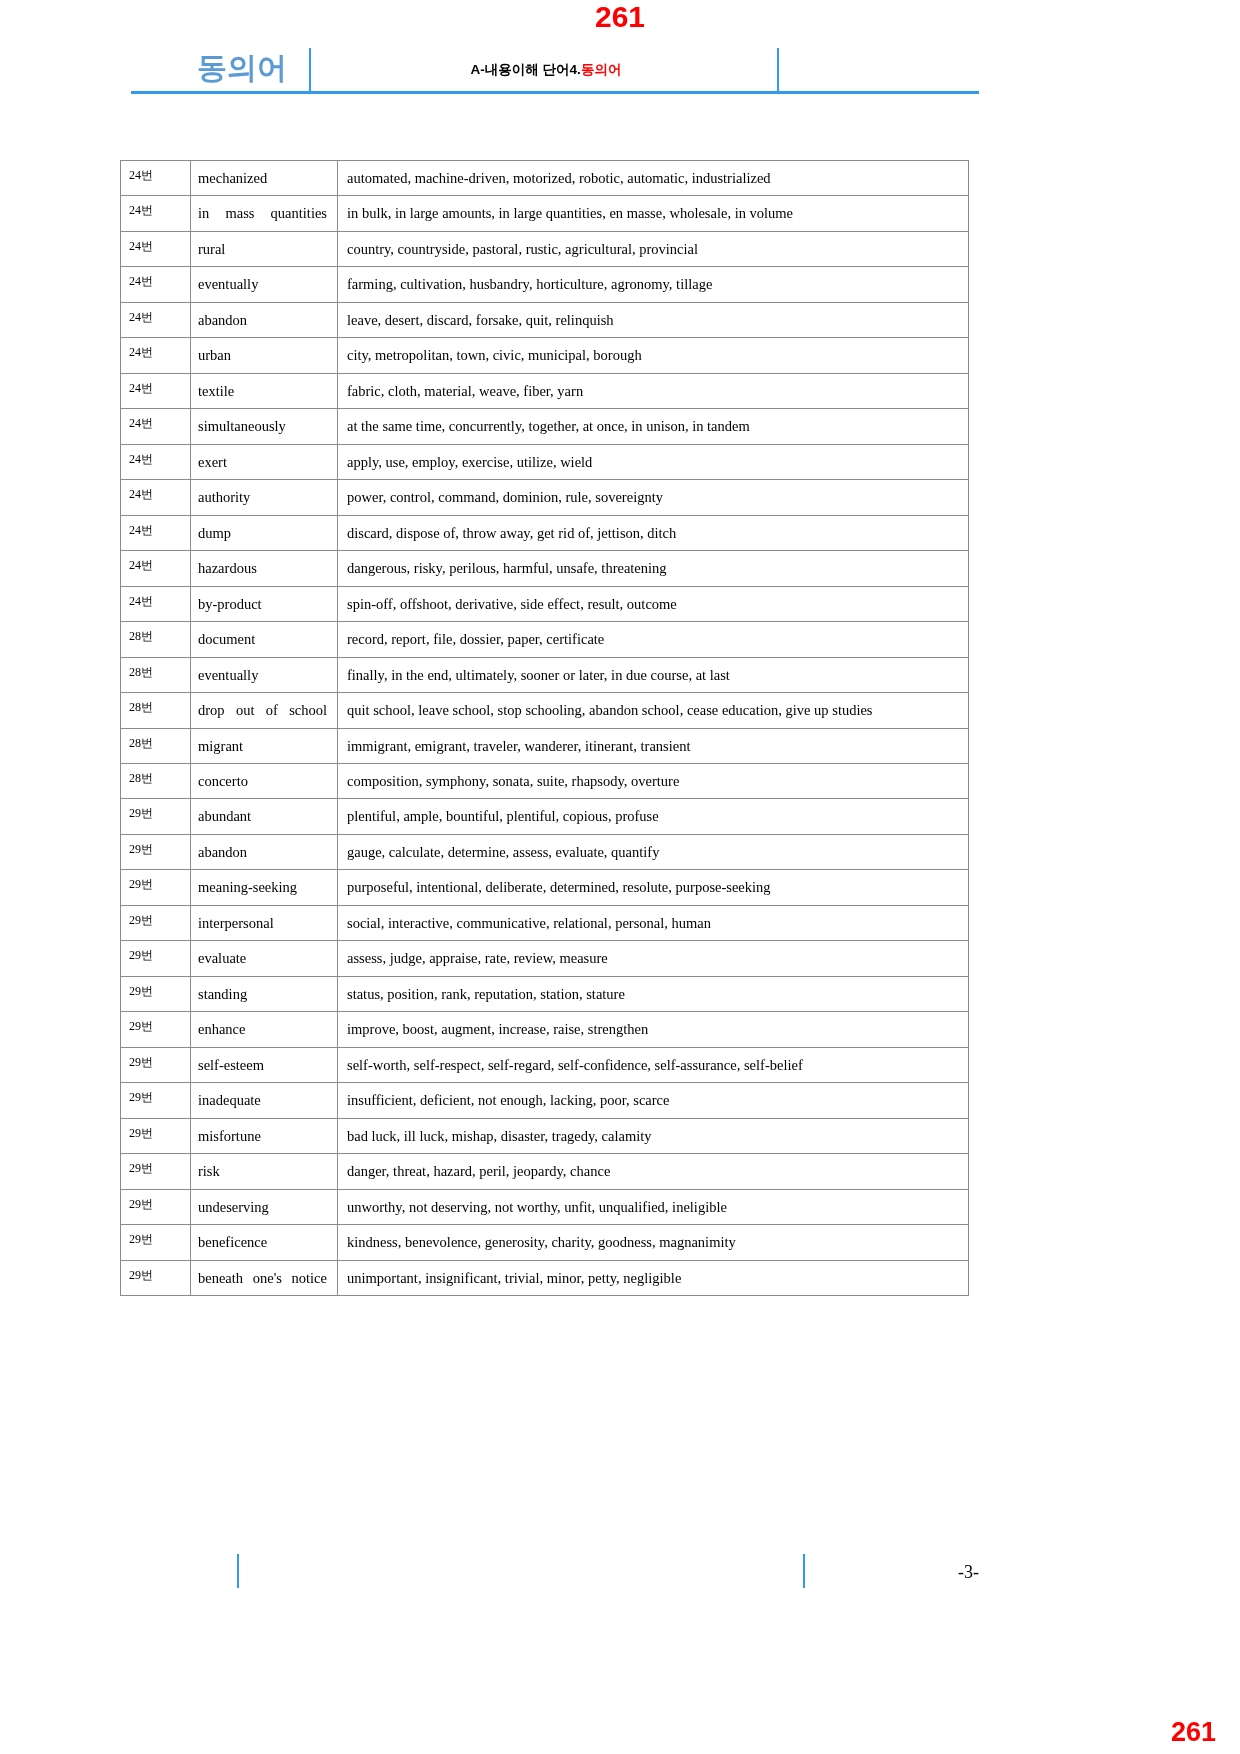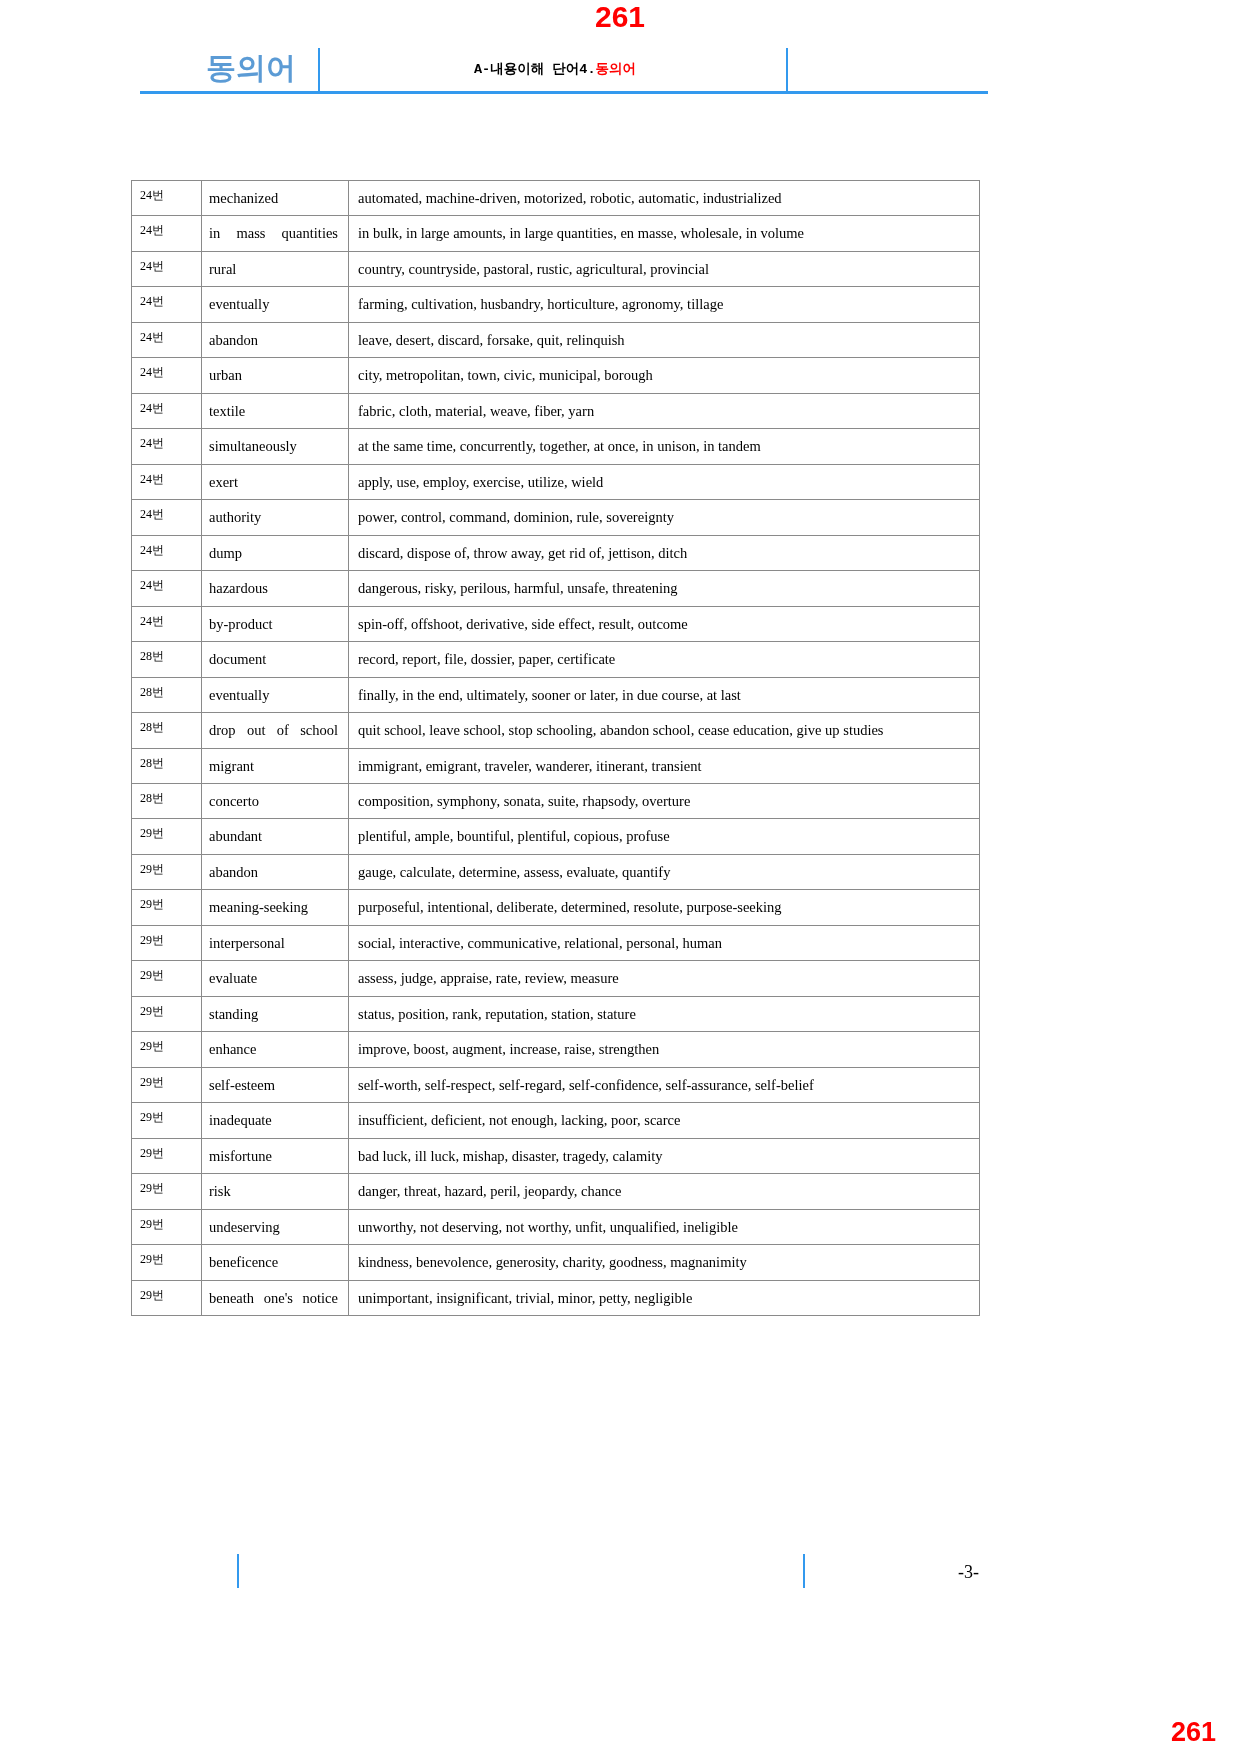--- a/index.html
+++ b/index.html
@@ -27,21 +27,21 @@
     font-family: "Liberation Sans", sans-serif;
     font-weight: bold;
     font-size: 30px;
     letter-spacing: 0px;
   }
 
   
   .header {
     position: absolute;
     top: 46px;
-    left: 140px;
+    left: 131px;
     width: 848px;
     height: 48px;
   }
   .header-rule {
     position: absolute;
     left: 0;
     bottom: 0;
     width: 100%;
     height: 3px;
     background: #3399ee;
@@ -67,37 +67,36 @@
   }
   .header-divider.d1 { left: 178px; }
   .header-divider.d2 { left: 646px; }
   .header-subtitle {
     position: absolute;
     left: 190px;
     top: 0px;
     width: 450px;
     text-align: center;
     line-height: 48px;
-    font-family: Liberation Mono, monospace;
+    font-family: Liberation Sans, sans-serif;
     font-weight: bold;
     font-size: 13.5px;
     color: #000000;
     white-space: nowrap;
   }
   .header-subtitle .accent { color: #ff0000; }
 
   
   .vocab-table {
     position: absolute;
     top: 160px;
-    left: 131px;
+    left: 120px;
     width: 848px;
     border-collapse: collapse;
     table-layout: fixed;
-    margin-top: 20px;
   }
   .vocab-table td {
     border: 1px solid #8a8a8a;
     vertical-align: top;
     padding: 6px 6px 6px 7px;
     font-size: 14.5px;
     line-height: 1.55;
   }
   .col-num   { width: 70px; }
   .col-word  { width: 147px; }

